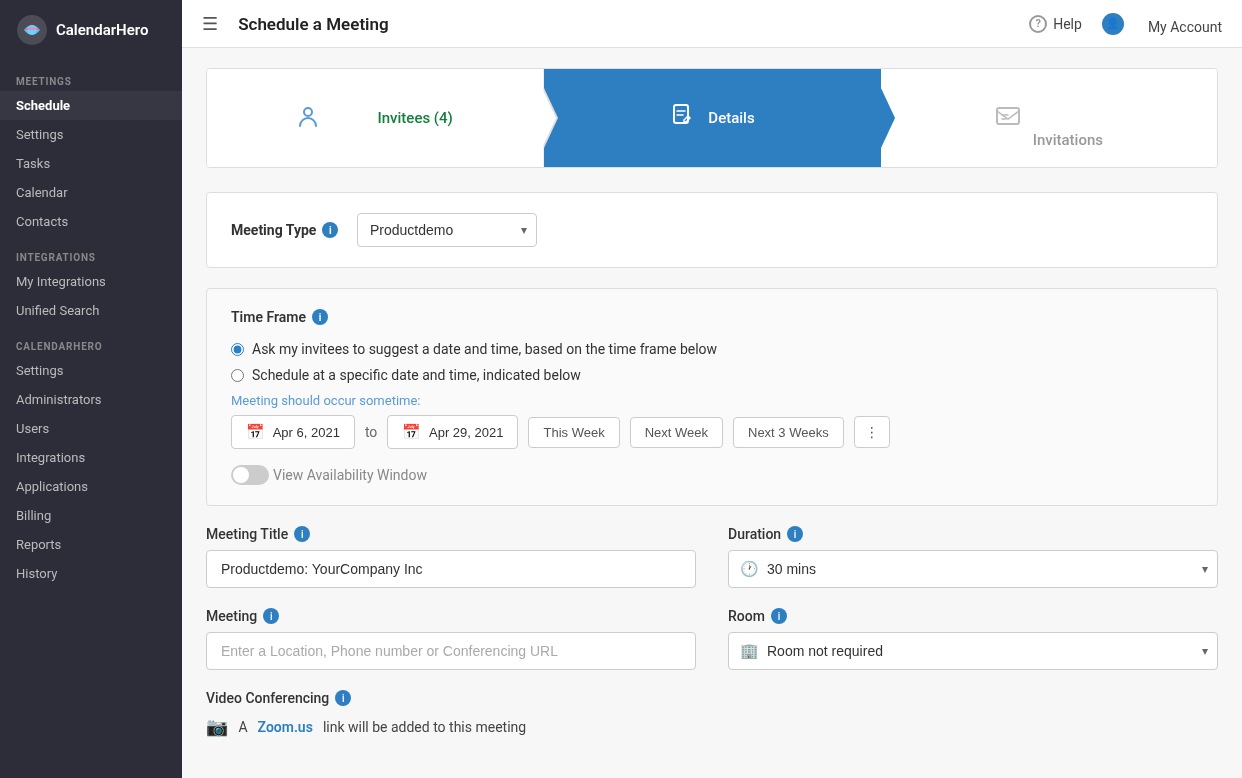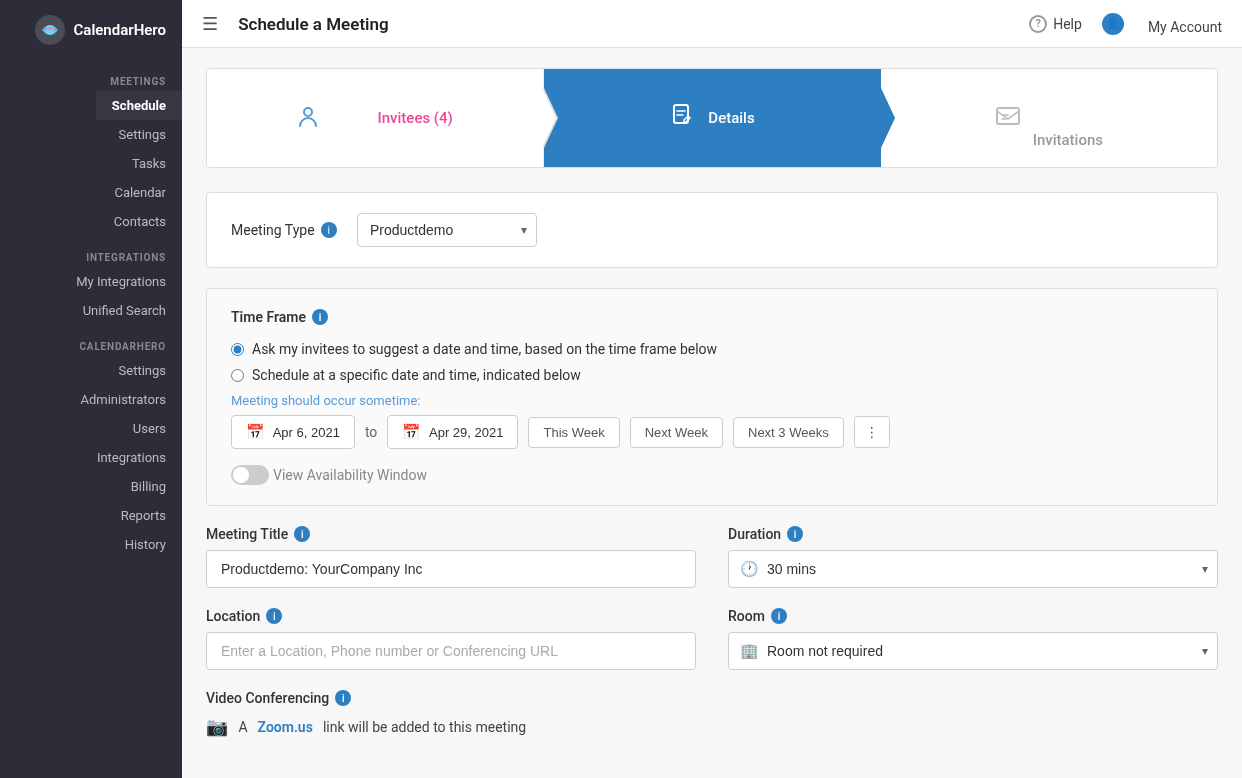--- a/index.html
+++ b/index.html
@@ -8,21 +8,20 @@
     
     .sidebar {
       width: 182px;
       background: #2d2d3a;
       color: #ccc;
       display: flex;
       flex-direction: column;
       flex-shrink: 0;
       height: 778px;
       overflow-y: auto;
-      align-items: flex-end;
     }
     .sidebar-logo {
       padding: 14px 16px;
       display: flex;
       align-items: center;
       gap: 8px;
     }
     .logo-icon {
       width: 32px;
       height: 32px;
@@ -155,21 +154,21 @@
 
     .form-row {
       display: flex;
       align-items: center;
       gap: 16px;
       margin-bottom: 20px;
     }
     .form-label {
       font-size: 14px;
       color: #333;
-      font-weight: 400;
+      font-weight: 700;
       display: flex;
       align-items: center;
       gap: 6px;
       min-width: 110px;
     }
     .info-icon {
       width: 16px;
       height: 16px;
       border-radius: 50%;
       background: #2d7fc1;
@@ -473,20 +472,23 @@
   <div class="sidebar-item">
       <span>Administrators</span>
     </div>
   <div class="sidebar-item">
       <span>Users</span>
     </div>
   <div class="sidebar-item">
       <span>Integrations</span>
     </div>
   <div class="sidebar-item">
+      <span>Applications</span>
+    </div>
+  <div class="sidebar-item">
       <span>Billing</span>
     </div>
   <div class="sidebar-item">
       <span>Reports</span>
     </div>
   <div class="sidebar-item">
       <span>History</span>
     </div>
 </div>
 
@@ -511,21 +513,21 @@
 
     <div class="wizard-steps">
 
       <div class="wizard-step inactive" style="position:relative; border-right: 1px solid #eee;">
         <span class="wizard-step-icon">
           <svg width="28" height="28" viewBox="0 0 28 28" fill="none" xmlns="http://www.w3.org/2000/svg">
             <circle cx="11" cy="10" r="4" stroke="#5b9bd5" stroke-width="2"></circle>
             <path d="M3 24c0-4.4 3.6-8 8-8h0c4.4 0 8 3.6 8 8" stroke="#5b9bd5" stroke-width="2" stroke-linecap="round"></path>
           </svg>
         </span>
-        <span style="color:#ec4899; font-weight:500; font-size:15px;padding-left:40px;">Invitees (4)</span>
+        <span style="color:#15803d; font-weight:500; font-size:15px;padding-left:40px;">Invitees (4)</span>
         <div class="wizard-step-arrow" style="border-top:30px solid transparent;border-bottom:30px solid transparent;border-left:14px solid #ddd;right:-15px;position:absolute;top:50%;transform:translateY(-50%);z-index:3;"></div>
         <div style="border-top:30px solid transparent;border-bottom:30px solid transparent;border-left:14px solid white;right:-13px;position:absolute;top:50%;transform:translateY(-50%);z-index:4;"></div>
       </div>
 
       <div class="wizard-step active" style="position:relative;">
         <span class="wizard-step-icon">
           <svg width="26" height="26" viewBox="0 0 26 26" fill="none">
             <rect x="4" y="2" width="14" height="18" rx="2" stroke="white" stroke-width="2"></rect>
             <path d="M7 8h8M7 12h6M14 17l4-4 2 2-4 4H14v-2z" stroke="white" stroke-width="1.5" stroke-linecap="round"></path>
           </svg>
@@ -617,21 +619,21 @@
             <option>60 mins</option>
           </select>
           <span class="duration-arrow">▾</span>
         </div>
       </div>
     </div>
 
     <div class="two-col">
       <div class="field-group">
         <label class="field-label">
-          <span>Location</span>
+          <span>Meeting</span>
           <span class="info-icon">i</span>
         </label>
         <input type="text" class="text-input" placeholder="Enter a Location, Phone number or Conferencing URL" style="">
       </div>
       <div class="field-group">
         <label class="field-label">
           <span>Room</span>
           <span class="info-icon">i</span>
         </label>
         <div class="room-select-wrapper">

